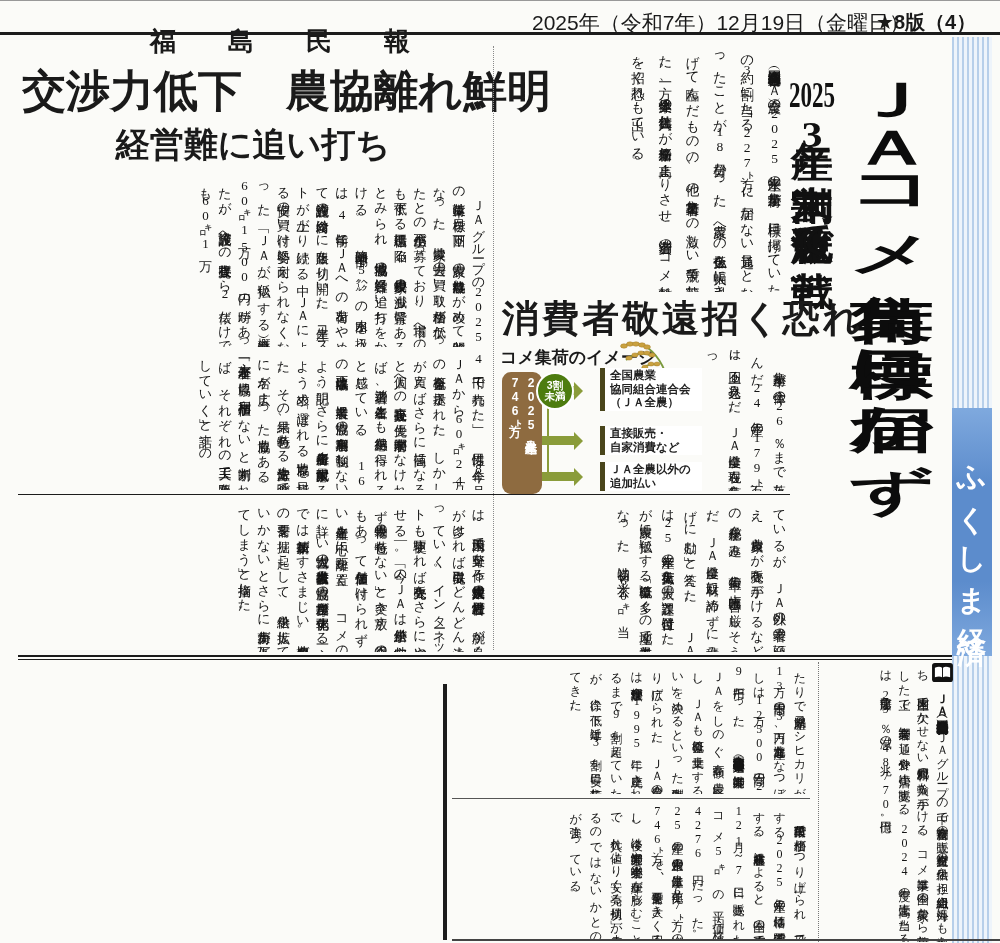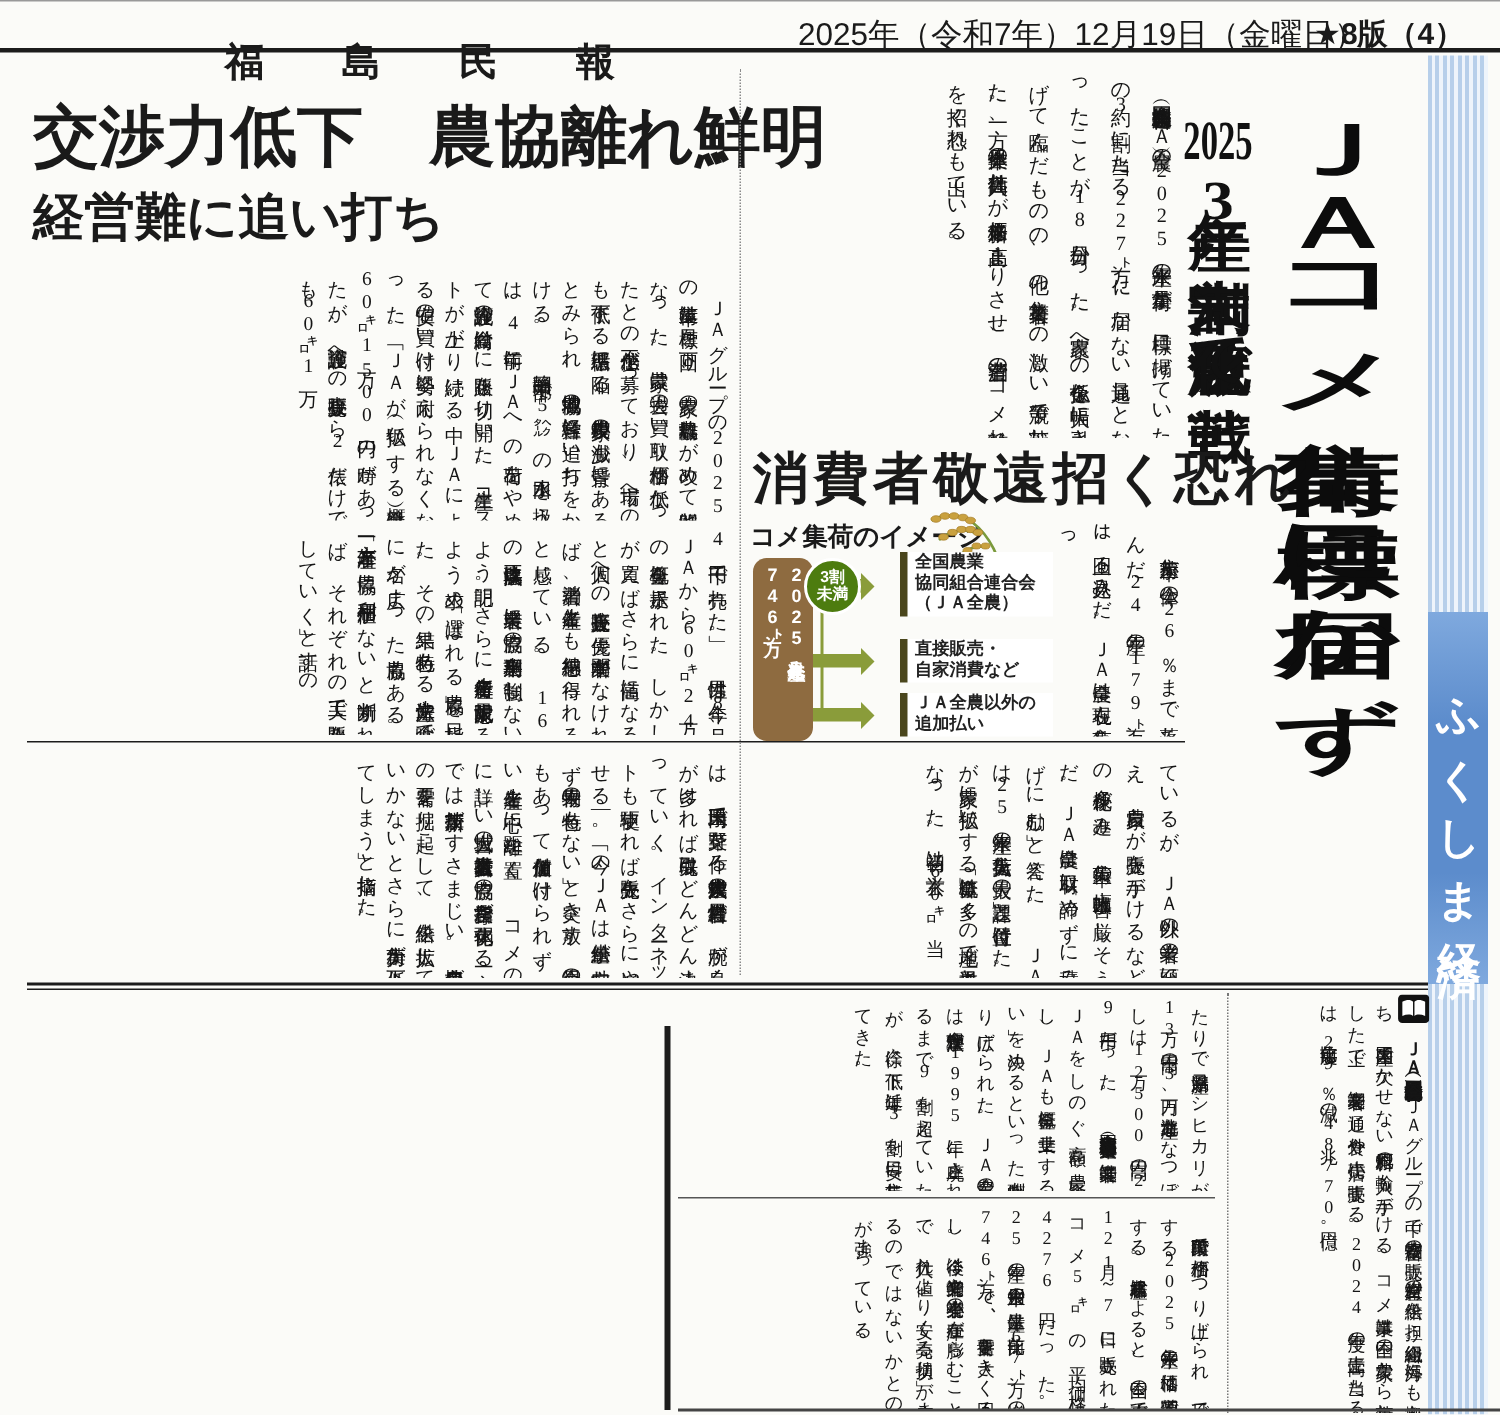--- a/index.html
+++ b/index.html
@@ -78,21 +78,21 @@
 
 <div class="abs" style="left:840px;top:50px;width:110px;height:612px;overflow:hidden;">
   <div class="vhead1">ＪＡコメ集荷 目標に届かず</div>
 </div>
 
 <div class="abs" style="left:781px;top:76px;width:62px;height:582px;overflow:hidden;">
   <div class="vhead2"><span class="tcy">2025</span><span>年産3割未満　競争激化で苦戦</span></div>
 </div>
 
 <div class="abs serif" style="left:22px;top:62px;width:462px;text-align:center;font-size:44px;font-weight:700;white-space:nowrap;">交渉力低下　農協離れ鮮明</div>
-<div class="abs serif" style="left:22px;top:122px;width:462px;text-align:left;font-size:34px;font-weight:700;white-space:nowrap;">経営難に追い打ち</div>
+<div class="abs serif" style="left:22px;top:122px;width:462px;text-align:center;font-size:34px;font-weight:700;white-space:nowrap;">経営難に追い打ち</div>
 
 <div class="abs vtext" style="left:18px;top:178px;width:470px;height:169px;">　ＪＡグループの2025年産米の集荷率は目標を下回り、農家の農協離れが改めて鮮明となった。農家は過去の買い取り価格が低かったとの不信感が募っており、市場への価格交渉力も低下する悪循環に陥る。小規模農家の減少も背景にあるとみられ、地域農協の経営難に追い打ちをかける。　静岡県中部で5㌶の水田を扱う男性は、4年前にＪＡへの出荷をやめて介護施設の給食向けに販路を切り開いた。生産コストが上がり続ける中、ＪＡによる安値の買い付け姿勢に耐えられなくなった。「ＪＡが（仮払いする）概算金は60㌔1万500円の時があったが、介護施設への直接販売なら2俵だけでも60㌔1万</div>
 <div class="abs vtext" style="left:18px;top:351px;width:470px;height:139px;">4千円で売れた」。　男性は今年8月、ＪＡから60㌔2万4千円の概算金を提示された。しかし「消費者が買えばさらに高値になる」と個人への直接販売を優先。中間業者がなければ、消費者、生産者とも納得感を得られると感じている。　16年施行の改正農協法は、農業者に農協の事業利用を強制しないよう明記。さらに生産者所得を最大限配慮するよう求め「選ばれる農協」を目指した。その結果、特色ある生産方法や食味で全国に名が広まった農協もある。　一方「生産者が農協に利用価値がないと判断すれば、それぞれの工夫で販路を開拓していく」と話すの</div>
 <div class="abs rule" style="left:18px;top:494px;width:772px;height:1px;"></div>
 <div class="abs vtext" style="left:18px;top:500px;width:470px;height:152px;">は、埼玉県内で野菜を作る大規模農業法人の男性経営者だ。腕が良く供給量が多ければ取引先はどんどん決まっていく。インターネットも駆使すれば販売先をさらに増やせる―。「今のＪＡは供給量が安定せず青果物の特色もない」と突き放す。組合員の高齢化もあって付加価値を付けられず、若い生産者を中心に距離を置く。　コメの流通に詳しい宮城大の大泉一貫名誉教授は「農協の営農指導が弱体化する一方、大規模農家では技術革新がすさまじい。農協自身が海外の需要を掘り起こして、供給を拡大していかないとさらに集荷力が低下してしまう」と指摘した。</div>
 
 <div class="abs dotted-v" style="left:493px;top:46px;height:604px;width:0;"></div>
 
 <div class="abs vtext" style="left:542px;top:46px;width:246px;height:246px;font-size:13.5px;line-height:27.3px;">　全国農業協同組合連合会（ＪＡ全農）の2025年産米の集荷量が、目標に掲げていた生産量全体の約3割に当たる227万㌧に届かない見通しとなったことが18日分かった。農家への仮払金を大幅に引き上げて臨んだものの、他の集荷業者との激しい競争で苦戦した。一方、業界全体の高値仕入れが新米価格を高止まりさせ、消費者のコメ離れを招く恐れも出ている。</div>
 

